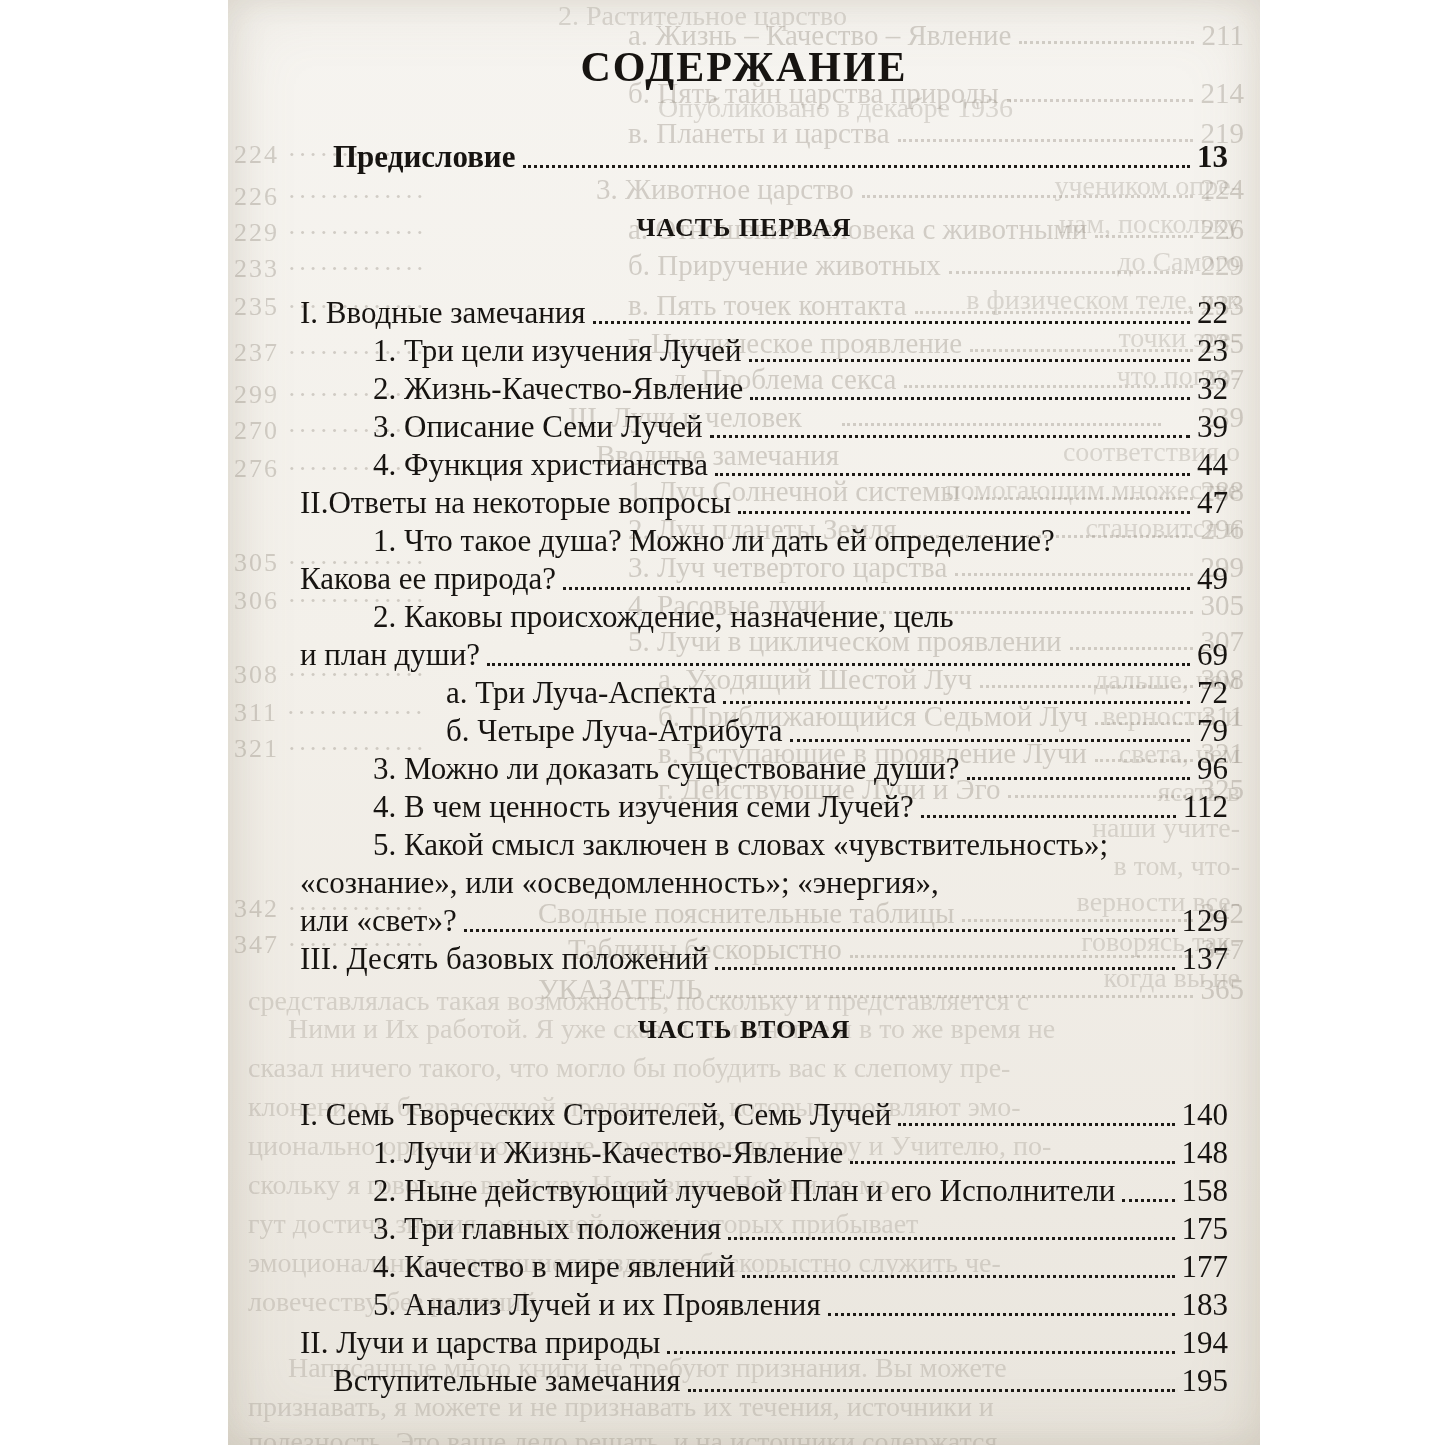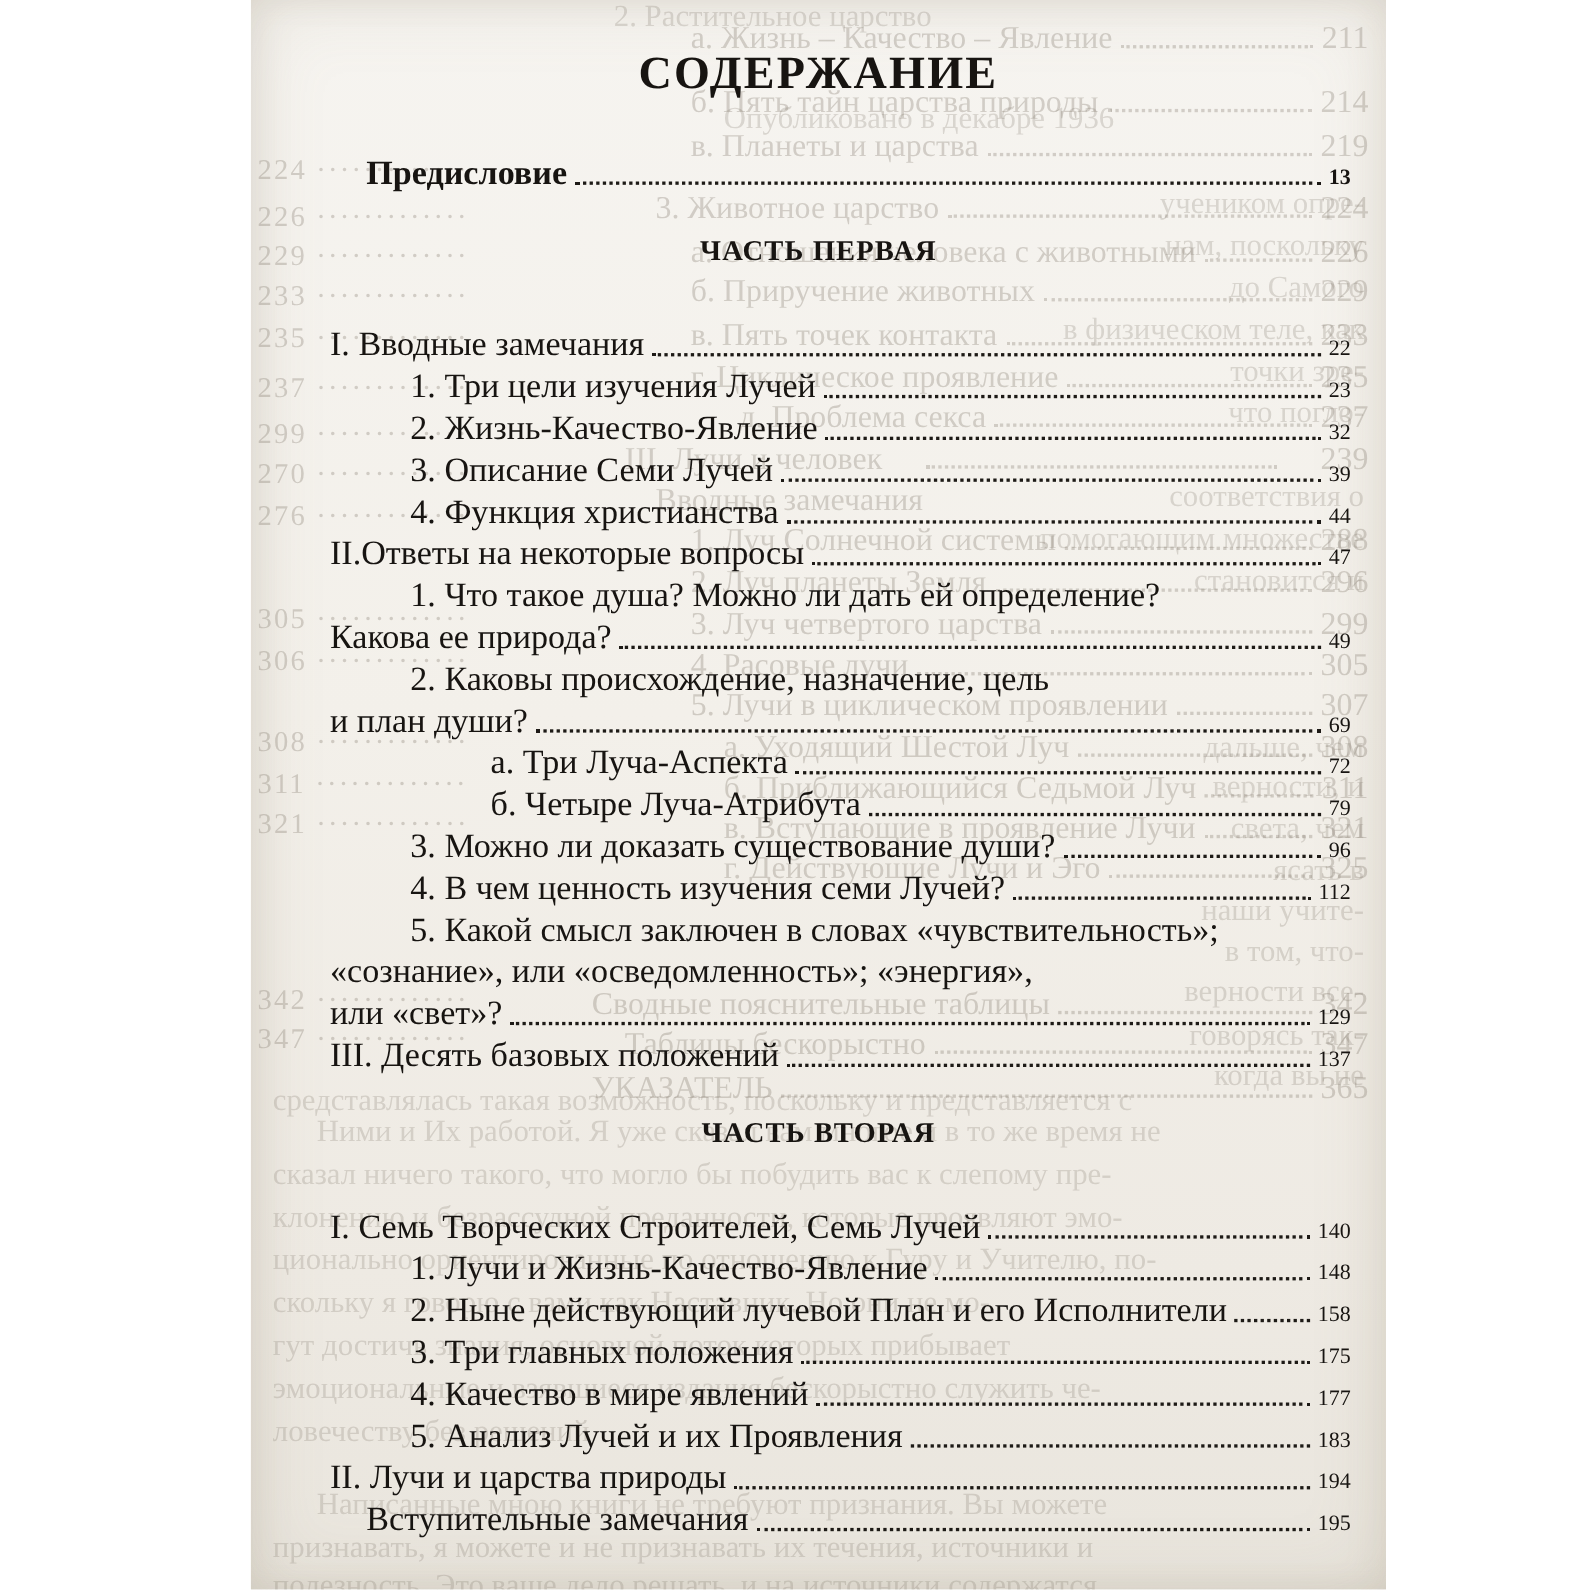--- a/index.html
+++ b/index.html
@@ -29,21 +29,21 @@
        font-size:31px;padding-right:32px;white-space:nowrap;}
   .row.first{margin-top:46px;}
   .row.front{margin-top:46px;font-weight:bold;}
   .i-roman{padding-left:72px;}
   .i-cont{padding-left:72px;}
   .i-para{padding-left:105px;}
   .i-num{padding-left:145px;}
   .i-letter{padding-left:218px;}
   .dots{flex:1 1 auto;margin:0 7px 8px;border-bottom:3.4px dotted #1d1a16;
         align-self:flex-end;min-width:0;}
-  .pg{font-size:20px;}
+  .pg{font-size:31px;}
 </style>
 </head>
 <body>
 
 <div class="sheet">
   <div class="ghost" id="ghost-layer">
       <div class="g-toc" style="top: 18px; left: 400px;">
         <span>а. Жизнь – Качество – Явление</span>
         <span class="gdots"></span>
         <span>211</span>

